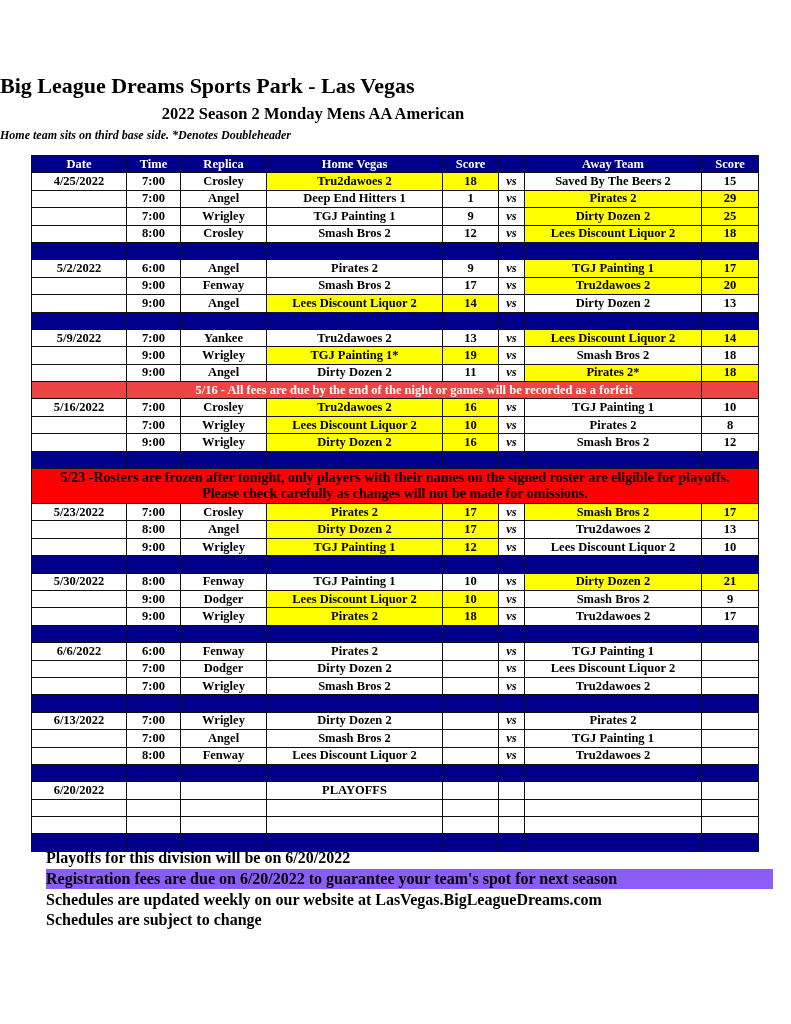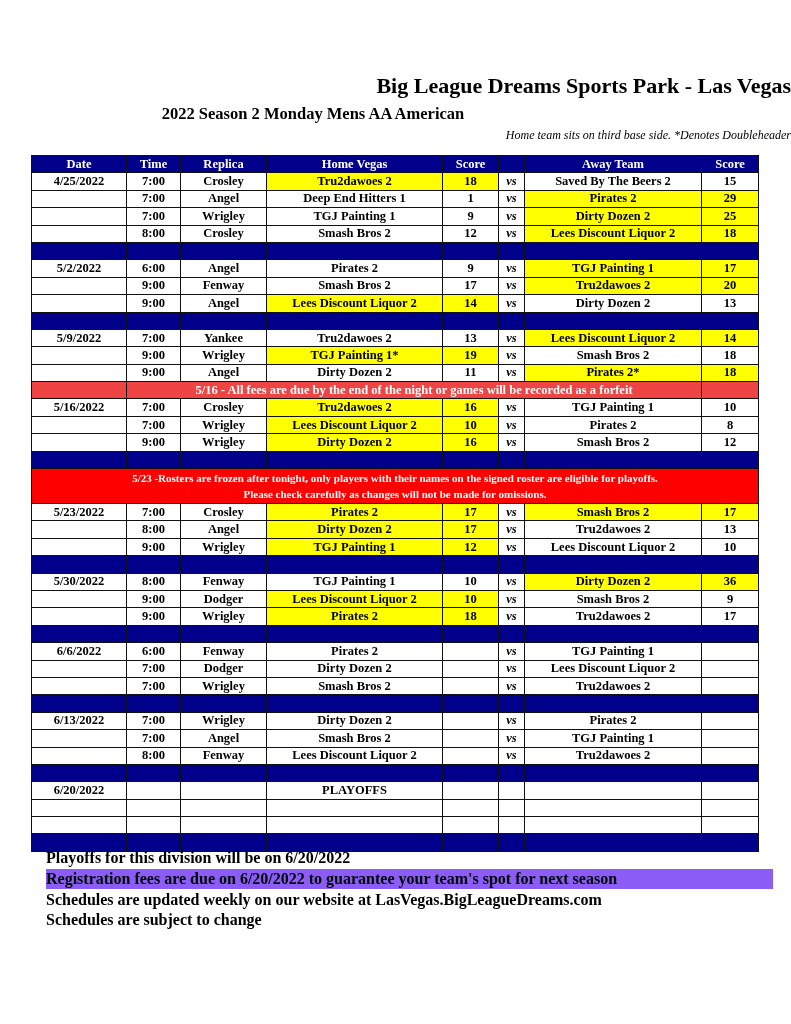--- a/index.html
+++ b/index.html
@@ -1,35 +1,35 @@
 <!DOCTYPE html>
 <html><head>
 <meta charset="utf-8">
 <style>
   html, body { margin:0; padding:0; background:#ffffff; }
   body { width:791px; height:1024px; position:relative; overflow:hidden;
          font-family:"Liberation Serif", "DejaVu Serif", serif; color:#000; }
-  .title { position:absolute; left:0; width:791px; top:73px; text-align:right;
+  .title { position:absolute; left:0; width:791px; top:73px; text-align:left;
            font-weight:bold; font-size:22px; }
   .subtitle { position:absolute; left:0; width:626px; top:104px; text-align:center;
               font-weight:bold; font-size:16.5px; }
-  .note { position:absolute; left:0; width:791px; top:128px; text-align:right;
-          font-weight:normal; font-style:italic; font-size:12px; }
+  .note { position:absolute; left:0; width:791px; top:128px; text-align:left;
+          font-weight:bold; font-style:italic; font-size:12px; }
   table.sched { position:absolute; left:31px; top:155px; border-collapse:collapse;
                 table-layout:fixed; width:727px;border-radius:17px; }
   table.sched td, table.sched th { border:1.5px solid #111; padding:0; height:16.4px;
                 text-align:center; font-weight:bold; font-size:12.5px; line-height:15px;
                 white-space:nowrap; overflow:hidden; }
   table.sched th { background:#00008b; color:#ffffff; font-size:12.5px; }
   tr.sep td { background:#00008b; height:16.4px; }
   td.yl { background:#ffff00; }
   td.vs { font-style:italic; font-size:10.5px; }
   tr.notice td { background:#ef4444; color:#fff; }
-  tr.alert td { background:#ff0000; color:#ffffff; height:34px; line-height:16px;
-                white-space:normal; font-size:11px; }
+  tr.alert td { background:#ff0000; color:#000000; height:34px; line-height:16px;
+                white-space:normal; font-size:14px; }
   .footer { position:absolute; left:46px; width:727px; font-weight:bold; font-size:16px;
             line-height:20px; }
   .footer.hl { background:#8b5cf6; }
 </style>
 </head>
 <body>
 
 <div class="title">Big League Dreams Sports Park - Las Vegas</div>
 <div class="subtitle">2022 Season 2 Monday Mens AA American</div>
 <div class="note">Home team sits on third base side.  *Denotes Doubleheader</div>
@@ -270,21 +270,21 @@
         <td></td>
       </tr>
       <tr>
         <td>5/30/2022</td>
         <td>8:00</td>
         <td>Fenway</td>
         <td>TGJ Painting 1</td>
         <td>10</td>
         <td class="vs">vs</td>
         <td class="yl">Dirty Dozen 2</td>
-        <td class="yl">36</td>
+        <td class="yl">21</td>
       </tr>
       <tr>
         <td></td>
         <td>9:00</td>
         <td>Dodger</td>
         <td class="yl">Lees Discount Liquor 2</td>
         <td class="yl">10</td>
         <td class="vs">vs</td>
         <td>Smash Bros 2</td>
         <td>9</td>

